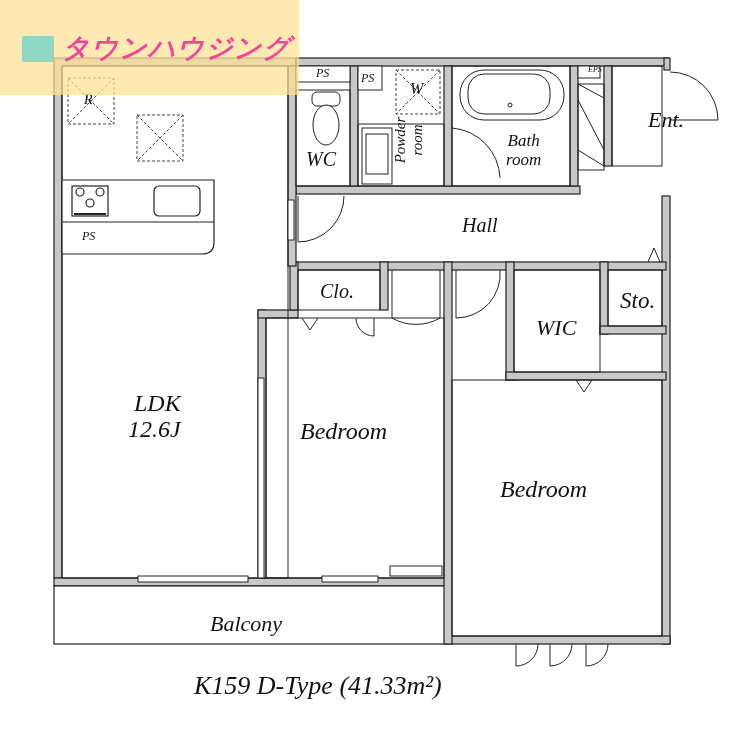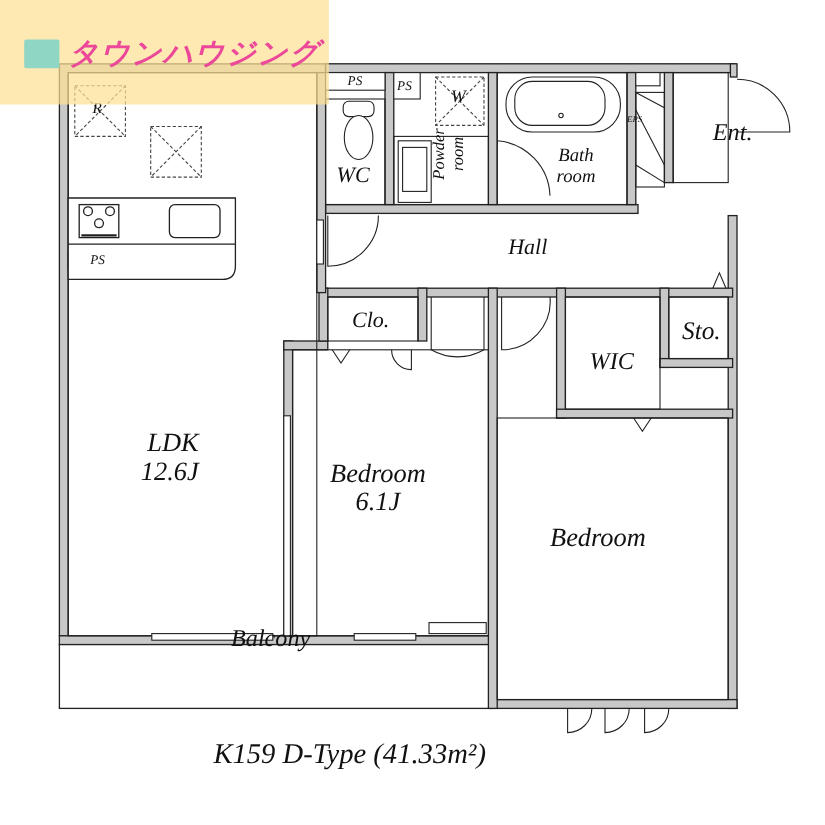--- a/index.html
+++ b/index.html
@@ -136,21 +136,21 @@
   </g>
 </svg>
 
 <div class="watermark"></div>
 <div class="logo"></div>
 <div class="logo-text">タウンハウジング</div>
 
 <div class="lbl" style="left:84px;top:92px;font-size:14px;">R</div>
 <div class="lbl" style="left:316px;top:67px;font-size:12px;">PS</div>
 <div class="lbl" style="left:361px;top:72px;font-size:12px;">PS</div>
-<div class="lbl" style="left:570px;top:66px;font-size:8px;margin-top:39px;">EPS</div>
+<div class="lbl" style="left:588px;top:66px;font-size:8px;">EPS</div>
 <div class="lbl" style="left:82px;top:230px;font-size:12px;">PS</div>
 <div class="lbl" style="left:410px;top:80px;font-size:16px;">W</div>
 
 <div class="lbl" style="left:306px;top:148px;font-size:20px;">WC</div>
 <div class="lbl" style="left:392px;top:170px;font-size:15px;transform:rotate(-90deg);transform-origin:left top;width:60px;white-space:normal;">Powder room</div>
 <div class="lbl" style="left:506px;top:132px;font-size:17px;">
   <div>Bath</div>
   <div>room</div>
 </div>
 <div class="lbl" style="left:612px;top:108px;font-size:22px;margin-left:36px;">Ent.</div>
@@ -158,20 +158,19 @@
 <div class="lbl" style="left:320px;top:280px;font-size:20px;">Clo.</div>
 <div class="lbl" style="left:536px;top:316px;font-size:22px;">WIC</div>
 <div class="lbl" style="left:620px;top:288px;font-size:23px;">Sto.</div>
 
 <div class="lbl" style="left:128px;top:390px;font-size:24px;text-align:right;">
   <div>LDK</div>
   <div>12.6J</div>
 </div>
 <div class="lbl" style="left:300px;top:418px;font-size:24px;">
   <div>Bedroom</div>
-  <div>6.1J</div>
 </div>
 <div class="lbl" style="left:500px;top:476px;font-size:24px;">
   <div>Bedroom</div>
 </div>
-<div class="lbl" style="left:210px;top:568px;font-size:22px;">Balcony</div>
+<div class="lbl" style="left:210px;top:612px;font-size:22px;">Balcony</div>
 
 <div class="lbl" style="left:194px;top:672px;font-size:26px;">K159  D-Type (41.33m²)</div>
 
 </body></html>

